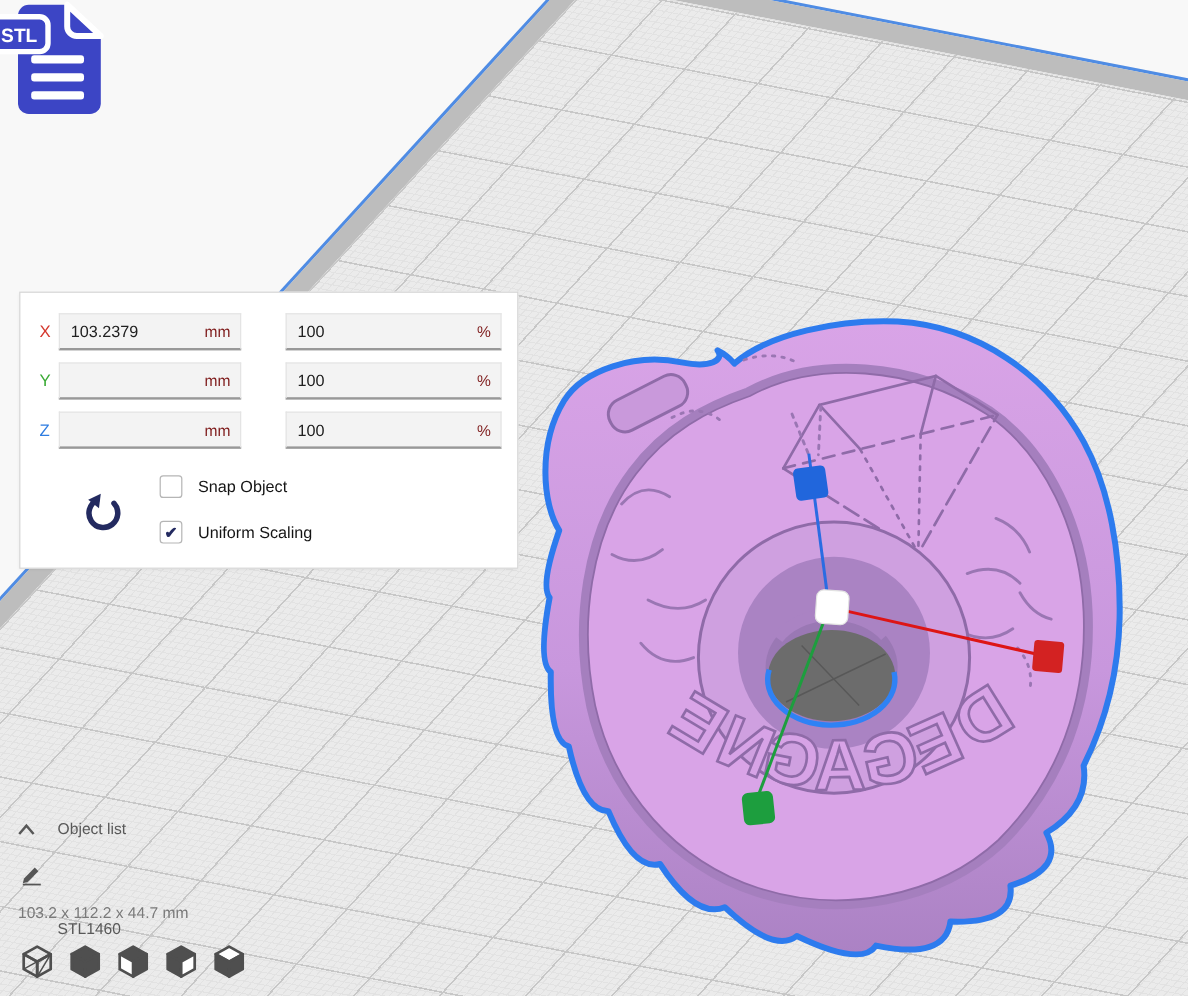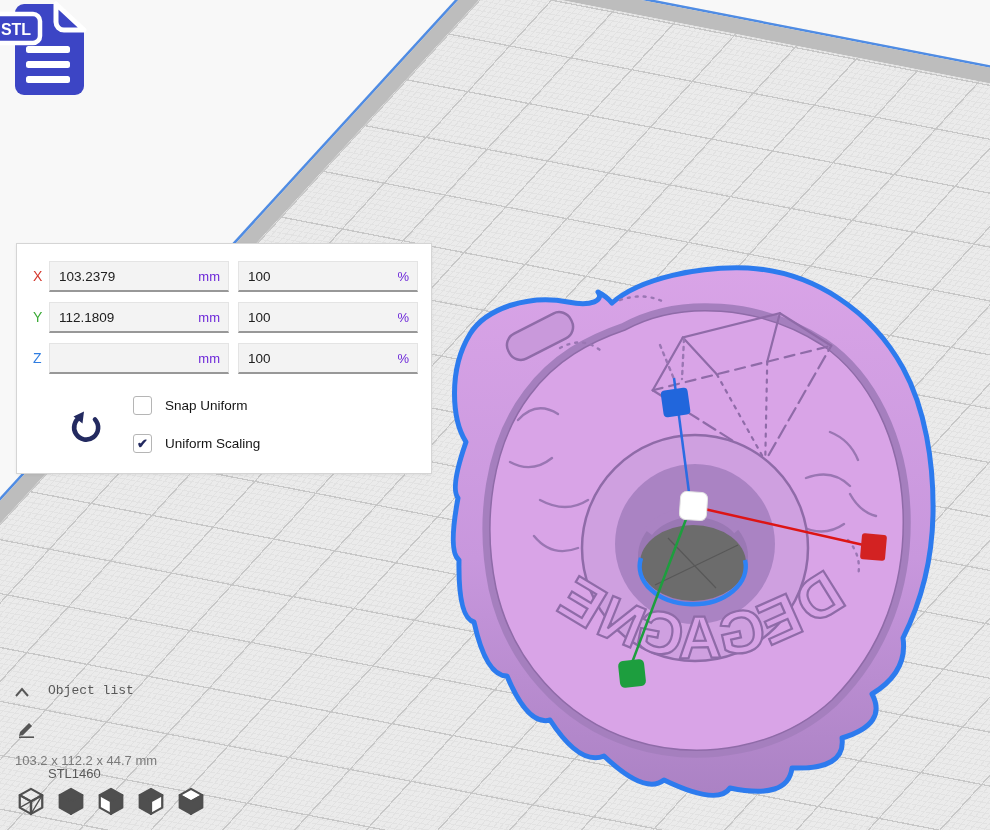--- a/index.html
+++ b/index.html
@@ -48,40 +48,40 @@
     position:absolute;top:0;height:31px;box-sizing:border-box;
     background:#f3f3f3;border:1px solid #e4e4e4;border-bottom:2px solid #989898;
   }
   .field input{
     position:absolute;left:0;top:0;width:100%;height:100%;box-sizing:border-box;
     background:transparent;border:none;outline:none;
     font-family:"Liberation Sans",sans-serif;font-size:13.5px;color:#202020;
     padding:0 34px 0 9px;
   }
   .field .unit{
-    position:absolute;right:8px;top:7px;font-size:13px;color:#6d28d9;
+    position:absolute;right:8px;top:7px;font-size:13px;color:#7f1d1d;
     pointer-events:none;
   }
-  .field.mm{left:32px;width:180px;}
+  .field.mm{left:32px;width:152px;}
   .field.pct{left:221px;width:180px;}
   .check-row{position:absolute;left:116px;height:20px;}
   .checkbox{
     position:absolute;left:0;top:0;width:19px;height:19px;box-sizing:border-box;
     background:#fff;border:1px solid #b5b5b5;border-radius:3px;
     font-size:13px;line-height:17px;text-align:center;color:#232a60;font-weight:700;
     cursor:pointer;
   }
   .check-label{position:absolute;left:32px;top:2px;font-size:13.5px;color:#141414;white-space:nowrap;}
   .reset-btn{position:absolute;left:52px;top:166px;width:34px;height:36px;cursor:pointer;}
   
   .file-icon{position:absolute;left:-2px;top:0px;width:100px;height:102px;z-index:6;}
   
   .objlist{position:absolute;left:0;top:676px;width:260px;z-index:5;color:#585858;}
   .objlist .hdr-caret{position:absolute;left:14px;top:8px;}
-  .objlist .hdr-label{position:absolute;left:48px;top:7px;font-size:13px;font-family:Liberation Mono, monospace;}
+  .objlist .hdr-label{position:absolute;left:48px;top:7px;font-size:13px;}
   .objlist .pencil{position:absolute;left:16px;top:42px;}
   .objlist .item-label{position:absolute;left:48px;top:46px;font-size:13px;margin-top:44px;}
   .objlist .dims{position:absolute;left:15px;top:77px;font-size:13px;color:#7a7a7a;white-space:nowrap;}
   .view-buttons{position:absolute;left:16px;top:786px;z-index:5;display:flex;gap:10px;}
   .view-btn{width:30px;height:32px;cursor:pointer;}
   .txt{user-select:none;}
 </style>
 </head>
 <body>
 
@@ -208,21 +208,20 @@
     </div>
     <div class="field pct">
       <input value="100" style="">
       <span class="unit txt">%</span>
     </div>
   </div>
 
   <div class="axis-row" style="top:58px;">
     <span class="axis-letter txt" style="color:#3aaa35;">Y</span>
     <div class="field mm">
-      <input value="112.1809" style="">
       <span class="unit txt">mm</span>
     </div>
     <div class="field pct">
       <input value="100" style="">
       <span class="unit txt">%</span>
     </div>
   </div>
 
   <div class="axis-row" style="top:99px;">
     <span class="axis-letter txt" style="color:#2f7de1;">Z</span>
@@ -237,21 +236,21 @@
 
   <div class="reset-btn">
     <svg width="34" height="36" viewBox="0 0 34 36">
       <path d="M 11.5 7 A 12 12 0 1 0 26 9.5" fill="none" stroke="#232a60" stroke-width="4.6" stroke-linecap="round"></path>
       <path d="M 15 1.5 L 4.5 6.5 L 13.5 13.5 Z" fill="#232a60"></path>
     </svg>
   </div>
 
   <div class="check-row" style="top:152px;">
     <div class="checkbox"></div>
-    <span class="check-label txt">Snap Uniform</span>
+    <span class="check-label txt">Snap Object</span>
   </div>
   <div class="check-row" style="top:190px;">
     <div class="checkbox">✔</div>
     <span class="check-label txt">Uniform Scaling</span>
   </div>
 </div>
 
 <div class="objlist">
   <span class="hdr-caret">
     <svg width="16" height="12" viewBox="0 0 16 12">

